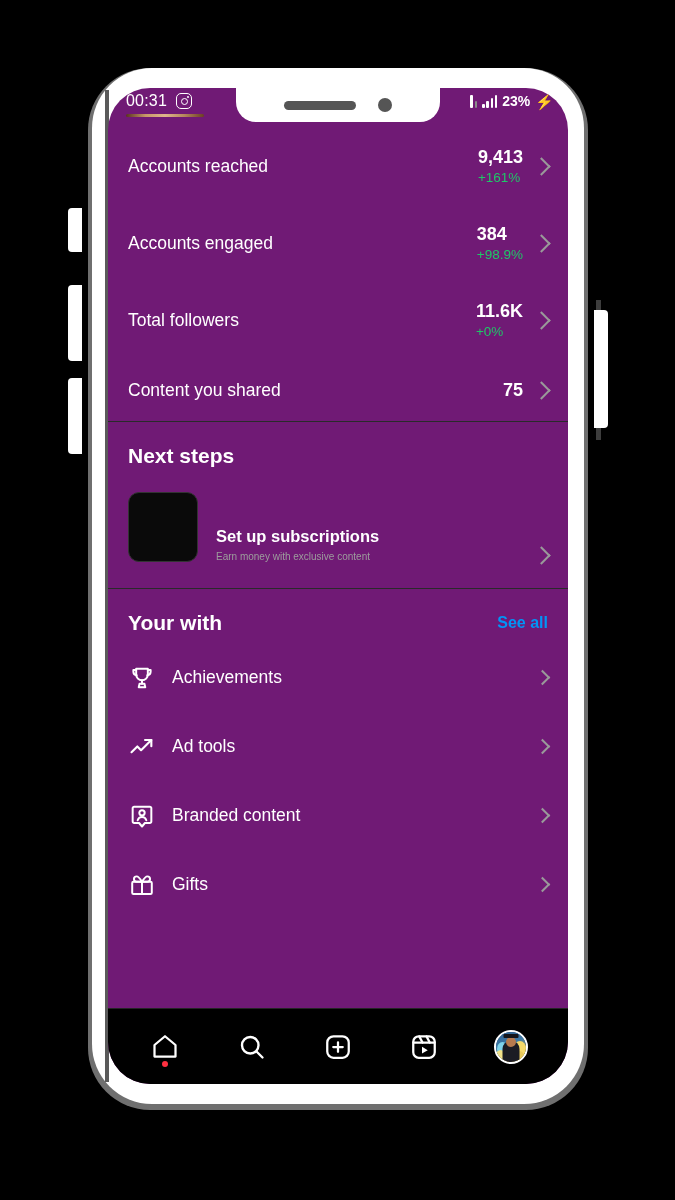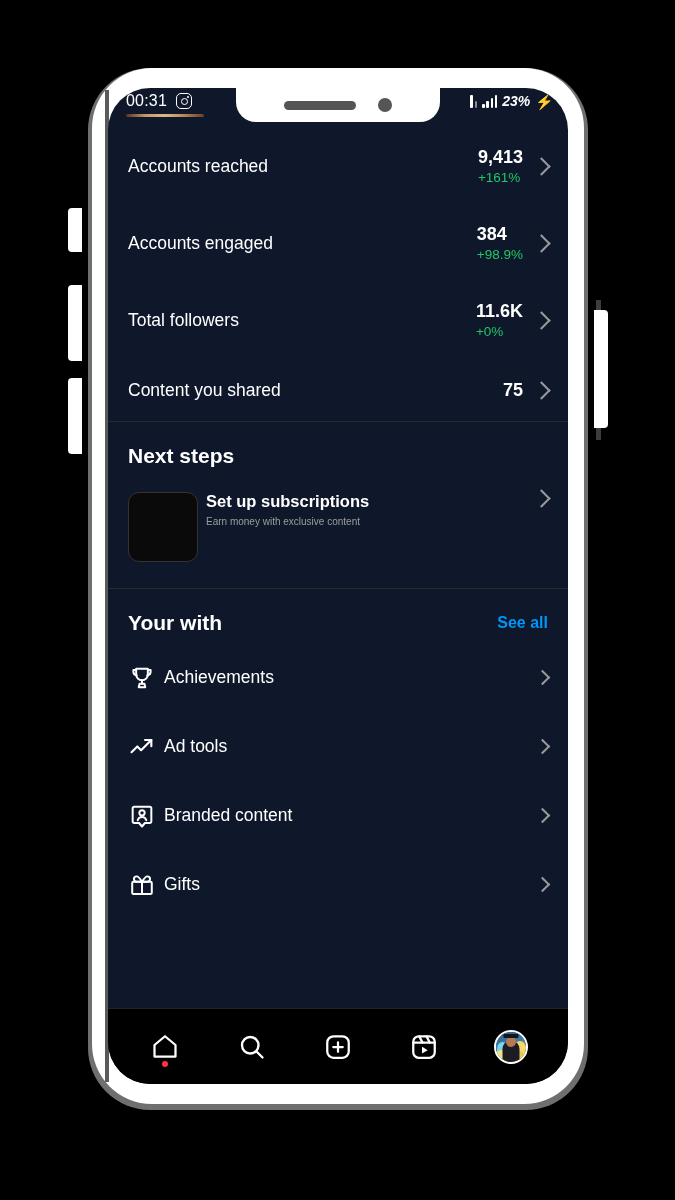--- a/index.html
+++ b/index.html
@@ -35,21 +35,21 @@
                 border-radius: 0 4px 4px 0; background:#ffffff; }
   .frame-edge-l { position:absolute; left:105px; top:90px; width:4px; height:992px;
                   background:#5a5a5a; }
   .frame-edge-r { position:absolute; left:596px; top:300px; width:5px; height:140px;
                   background:#3d3d3d; }
 
   
   .screen {
     position: absolute; left: 108px; top: 88px;
     width: 460px; height: 996px;
-    background: #0f172a;
+    background: #701a75;
     border-radius: 42px;
     overflow: hidden;
     color: #ffffff;
   }
 
   
   .statusbar {
     position: relative; height: 40px; width: 100%;
   }
   .sb-left {
@@ -84,21 +84,21 @@
   .frontcam { width:14px; height:14px; border-radius:50%; background:#555555; }
   .sb-right {
     position:absolute; right:14px; top:5px;
     display:flex; align-items:center; gap:5px;
   }
   .bars { display:flex; align-items:flex-end; gap:1.6px; height:13px; }
   .bars i { display:block; width:2.6px; background:#ffffff; border-radius:1px; }
   .bars i.b1{height:4px;} .bars i.b2{height:7px;}
   .bars i.b3{height:10px;} .bars i.b4{height:13px;}
   .bars.dim i.off { background:#8a8a8a; }
-  .batt-pct { font-size:14px; font-weight:600; color:#fff;font-style:italic; }
+  .batt-pct { font-size:14px; font-weight:600; color:#fff; }
   .bolt { font-size:15px; color:#ffffff; line-height:1; }
 
   
   .stat-row {
     display:flex; align-items:flex-start; justify-content:space-between;
     padding: 0 20px;
     height: 77px;
   }
   .stat-inner { display:flex; width:100%; align-items:center; height:100%; }
   .stat-label { font-size:17.5px; color:#ffffff; flex:1; }
@@ -118,33 +118,33 @@
 
   
   .section { padding: 22px 20px 26px 20px; }
   .section-head {
     display:flex; align-items:center; justify-content:space-between;
     margin-bottom: 4px;
   }
   .section-title { font-size:21px; font-weight:700; color:#ffffff; }
   .see-all { font-size:16px; font-weight:700; }
 
-  .next-card { display:flex; align-items:flex-start; gap:8px; margin-top:24px; }
+  .next-card { display:flex; align-items:flex-end; gap:18px; margin-top:24px; }
   .thumb {
     width:70px; height:70px; border-radius:11px;
     background:#0a0a0a; border:1px solid #333333; flex:0 0 auto;
   }
   .next-text { flex:1; }
   .next-title { font-size:16.5px; font-weight:700; color:#ffffff; margin-bottom:5px; }
   .next-sub { font-size:10px; color:#9d9d9d; }
 
   
   .tools { padding: 0 20px; }
   .tool-row {
-    display:flex; align-items:center; height:69px; gap:8px;
+    display:flex; align-items:center; height:69px; gap:16px;
   }
   .tool-icon { width:28px; height:28px; flex:0 0 auto; }
   .tool-icon svg { display:block; width:28px; height:28px; }
   .tool-label { flex:1; font-size:17.5px; color:#ffffff; }
 
   
   .navbar {
     position:absolute; left:0; bottom:0; width:100%; height:76px;
     border-top:1px solid #242424;
     display:flex; align-items:center; justify-content:space-around;

